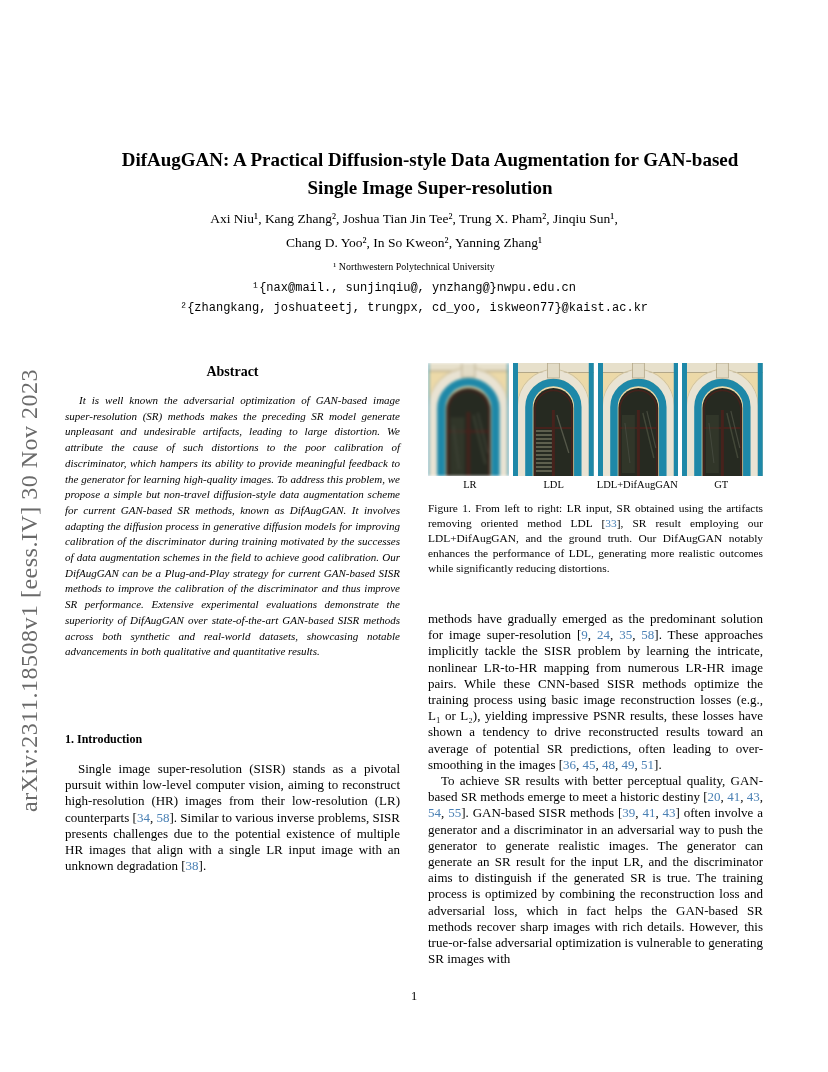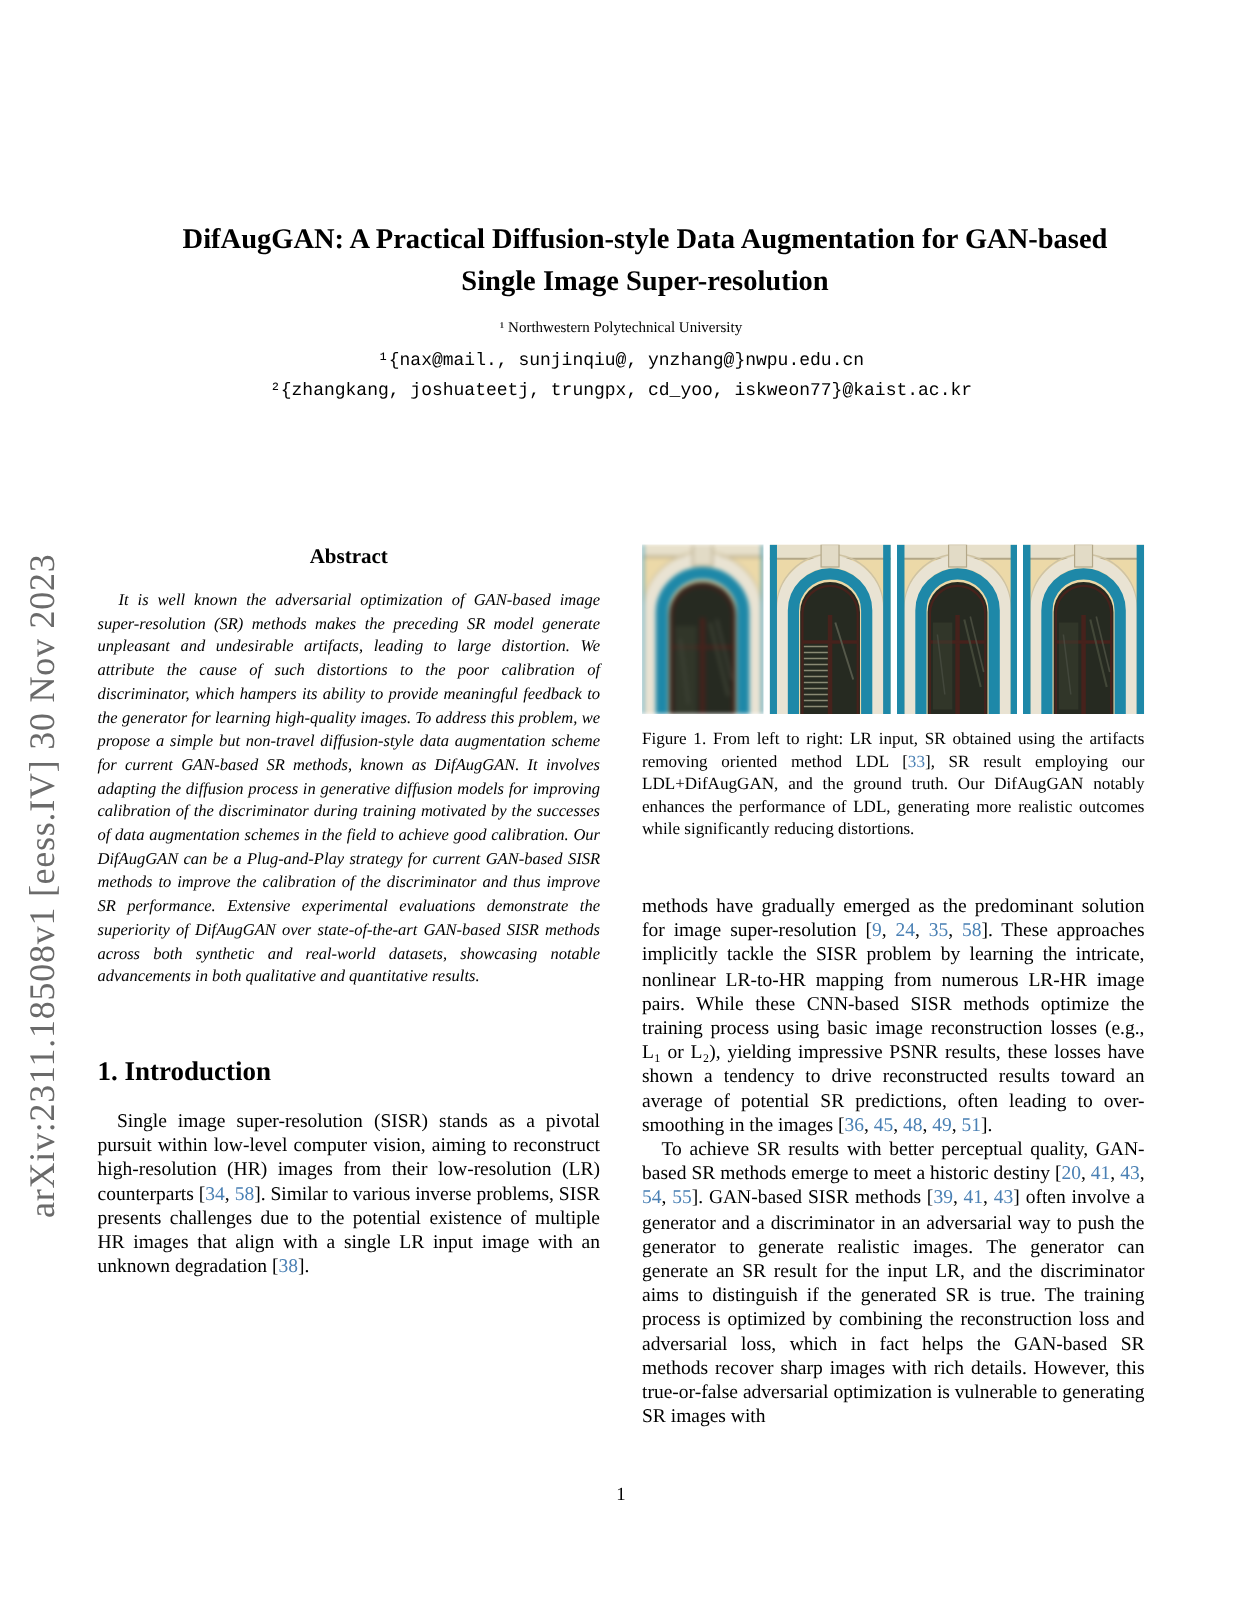--- a/index.html
+++ b/index.html
@@ -33,21 +33,21 @@
   .col.left  { left:65px;  top:364px; }
   .col.right { left:428px; top:363px; }
 
   .abs-head {
     text-align:center; font-weight:bold; font-size:14px; margin:0 0 13px 0;
   }
   .abs-text {
     margin:0; font-style:italic; font-size:11px; line-height:15.7px;
     text-align:justify; text-indent:14px; font-weight:500;
   }
-  .sec-head { font-weight:bold; font-size:18px; margin:44px 0 14px 0; }
+  .sec-head { font-weight:bold; font-size:12px; margin:72px 0 14px 0; }
   .body-par {
     margin:0; font-size:13px; line-height:16.2px; text-align:justify;
   }
   .body-par.indent { text-indent:13px; }
   .cite { color:#4a80b4; }
 
   
   .fig-row { display:flex; gap:4px; height:113px; }
   .fig-panel { flex:1; height:113px; overflow:hidden; }
   .fig-panel svg { display:block; width:100%; height:100%; }
@@ -67,20 +67,22 @@
 </head>
 <body>
 
 <div class="page">
 
   <div class="arxiv">arXiv:2311.18508v1  [eess.IV]  30 Nov 2023</div>
 
   <h1 class="title">DifAugGAN: A Practical Diffusion-style Data Augmentation for GAN-based Single Image Super-resolution</h1>
 
   <div class="authors">
+    <div class="aline">Axi Niu¹, Kang Zhang², Joshua Tian Jin Tee², Trung X. Pham², Jinqiu Sun¹,</div>
+    <div class="aline">Chang D. Yoo², In So Kweon², Yanning Zhang¹</div>
     <div class="affil">¹ Northwestern Polytechnical University</div>
     <div class="email">¹{nax@mail., sunjinqiu@, ynzhang@}nwpu.edu.cn</div>
     <div class="email">²{zhangkang, joshuateetj, trungpx, cd_yoo, iskweon77}@kaist.ac.kr</div>
   </div>
 
   <div class="col left">
     <div class="abs-head">Abstract</div>
     <p class="abs-text">It is well known the adversarial optimization of GAN-based image super-resolution (SR) methods makes the preceding SR model generate unpleasant and undesirable artifacts, leading to large distortion. We attribute the cause of such distortions to the poor calibration of discriminator, which hampers its ability to provide meaningful feedback to the generator for learning high-quality images. To address this problem, we propose a simple but non-travel diffusion-style data augmentation scheme for current GAN-based SR methods, known as DifAugGAN. It involves adapting the diffusion process in generative diffusion models for improving calibration of the discriminator during training motivated by the successes of data augmentation schemes in the field to achieve good calibration. Our DifAugGAN can be a Plug-and-Play strategy for current GAN-based SISR methods to improve the calibration of the discriminator and thus improve SR performance. Extensive experimental evaluations demonstrate the superiority of DifAugGAN over state-of-the-art GAN-based SISR methods across both synthetic and real-world datasets, showcasing notable advancements in both qualitative and quantitative results.</p>
     <div class="sec-head">1. Introduction</div>
     <p class="body-par indent">Single image super-resolution (SISR) stands as a pivotal pursuit within low-level computer vision, aiming to reconstruct high-resolution (HR) images from their low-resolution (LR) counterparts [<span class="cite">34</span>, <span class="cite">58</span>]. Similar to various inverse problems, SISR presents challenges due to the potential existence of multiple HR images that align with a single LR input image with an unknown degradation [<span class="cite">38</span>].</p>
@@ -148,20 +150,26 @@
               <use href="#streaks"></use>
             </svg>
         </div>
         <div class="fig-panel">
           <svg viewBox="0 0 81 113" preserveAspectRatio="none">
               <use href="#win"></use>
               <use href="#streaks"></use>
             </svg>
         </div>
       </div>
+      <div class="fig-labels">
+        <span>LR</span>
+        <span>LDL</span>
+        <span>LDL+DifAugGAN</span>
+        <span>GT</span>
+      </div>
       <figcaption class="fig-caption">Figure 1. From left to right: LR input, SR obtained using the artifacts removing oriented method LDL [<span class="cite">33</span>], SR result employing our LDL+DifAugGAN, and the ground truth. Our DifAugGAN notably enhances the performance of LDL, generating more realistic outcomes while significantly reducing distortions.</figcaption>
     </figure>
 
     <p class="body-par right-body1">methods have gradually emerged as the predominant solution for image super-resolution [<span class="cite">9</span>, <span class="cite">24</span>, <span class="cite">35</span>, <span class="cite">58</span>]. These approaches implicitly tackle the SISR problem by learning the intricate, nonlinear LR-to-HR mapping from numerous LR-HR image pairs. While these CNN-based SISR methods optimize the training process using basic image reconstruction losses (e.g., L₁ or L₂), yielding impressive PSNR results, these losses have shown a tendency to drive reconstructed results toward an average of potential SR predictions, often leading to over-smoothing in the images [<span class="cite">36</span>, <span class="cite">45</span>, <span class="cite">48</span>, <span class="cite">49</span>, <span class="cite">51</span>].</p>
     <p class="body-par indent">To achieve SR results with better perceptual quality, GAN-based SR methods emerge to meet a historic destiny [<span class="cite">20</span>, <span class="cite">41</span>, <span class="cite">43</span>, <span class="cite">54</span>, <span class="cite">55</span>]. GAN-based SISR methods [<span class="cite">39</span>, <span class="cite">41</span>, <span class="cite">43</span>] often involve a generator and a discriminator in an adversarial way to push the generator to generate realistic images. The generator can generate an SR result for the input LR, and the discriminator aims to distinguish if the generated SR is true. The training process is optimized by combining the reconstruction loss and adversarial loss, which in fact helps the GAN-based SR methods recover sharp images with rich details. However, this true-or-false adversarial optimization is vulnerable to generating SR images with</p>
   </div>
 
   <div class="pageno">1</div>
 </div>
 

